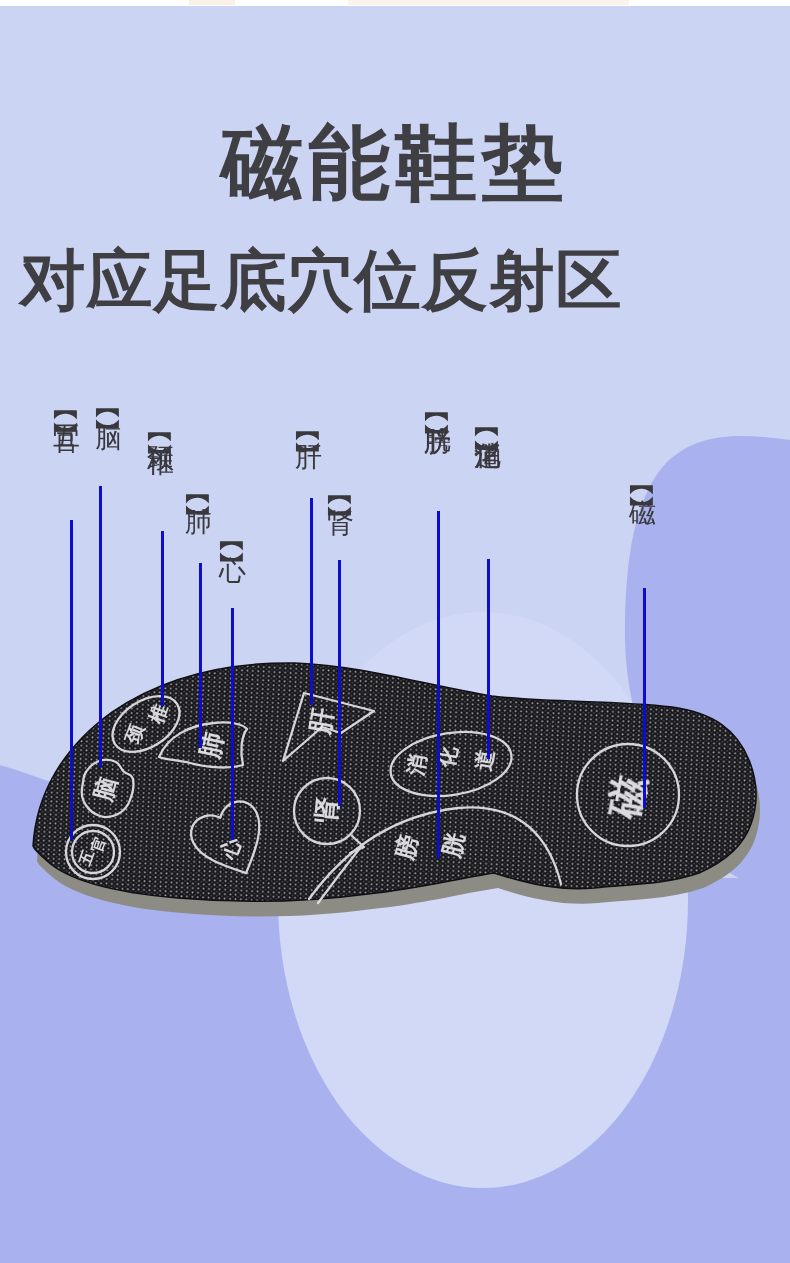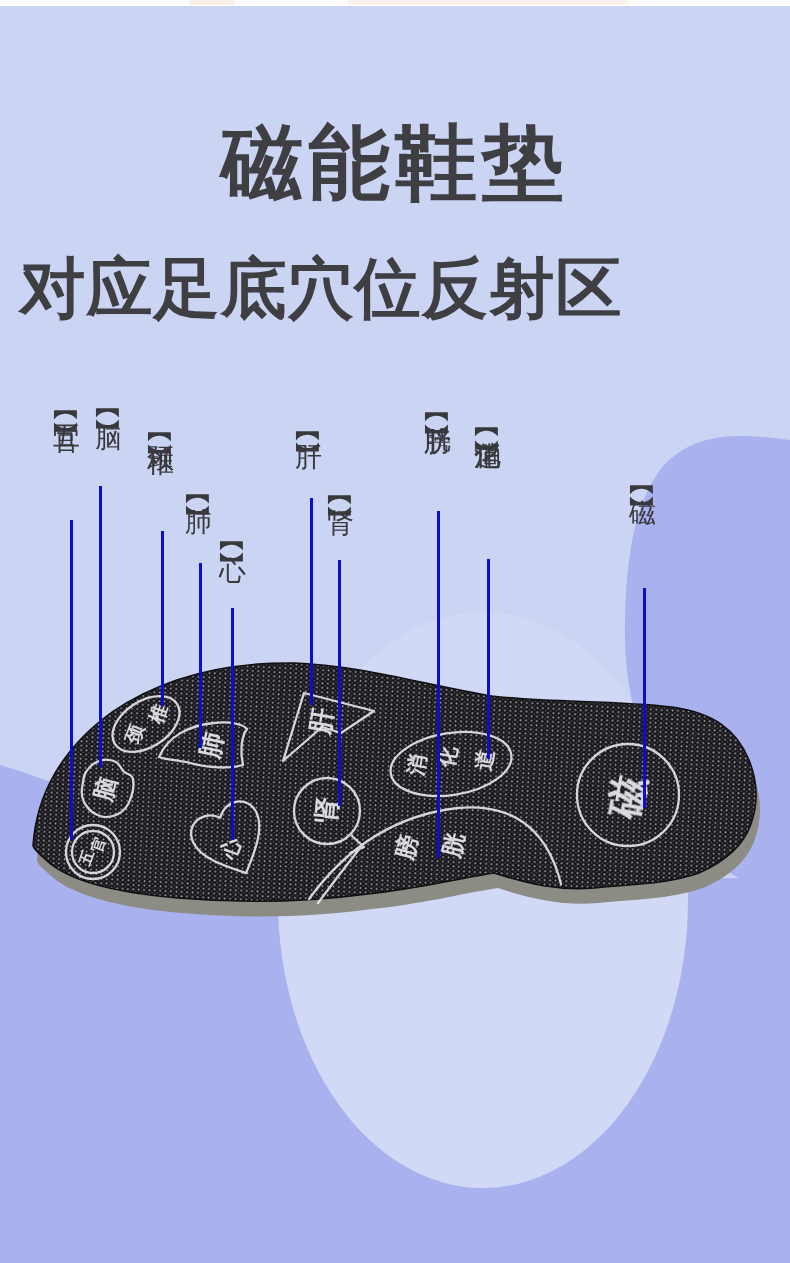--- a/index.html
+++ b/index.html
@@ -9,21 +9,21 @@
     background:#ccd4f3;
   }
   #bg-svg,#insole-svg{position:absolute;left:0;top:0;}
   .top-strip{position:absolute;left:0;top:0;width:790px;height:6px;background:#ffffff;}
   .top-smudge{position:absolute;top:0;height:5px;opacity:.55;}
   .page-title{
     position:absolute;left:0;top:118px;width:790px;text-align:center;
     font-size:82px;font-weight:900;letter-spacing:5px;color:#3e3e43;line-height:1.1;
   }
   .page-subtitle{
-    position:absolute;left:0;top:252px;width:642px;text-align:center;
+    position:absolute;left:0;top:244px;width:642px;text-align:center;
     font-size:66px;font-weight:900;letter-spacing:1px;color:#3e3e43;line-height:1.1;
   }
   .callout-label{
     position:absolute;writing-mode:vertical-rl;text-orientation:mixed;
     font-size:27px;line-height:1;letter-spacing:1px;color:#38383d;
     transform:translateX(-50%);white-space:nowrap;
   }
   .callout-line{
     position:absolute;width:3px;background:#0d0dd0;
   }

